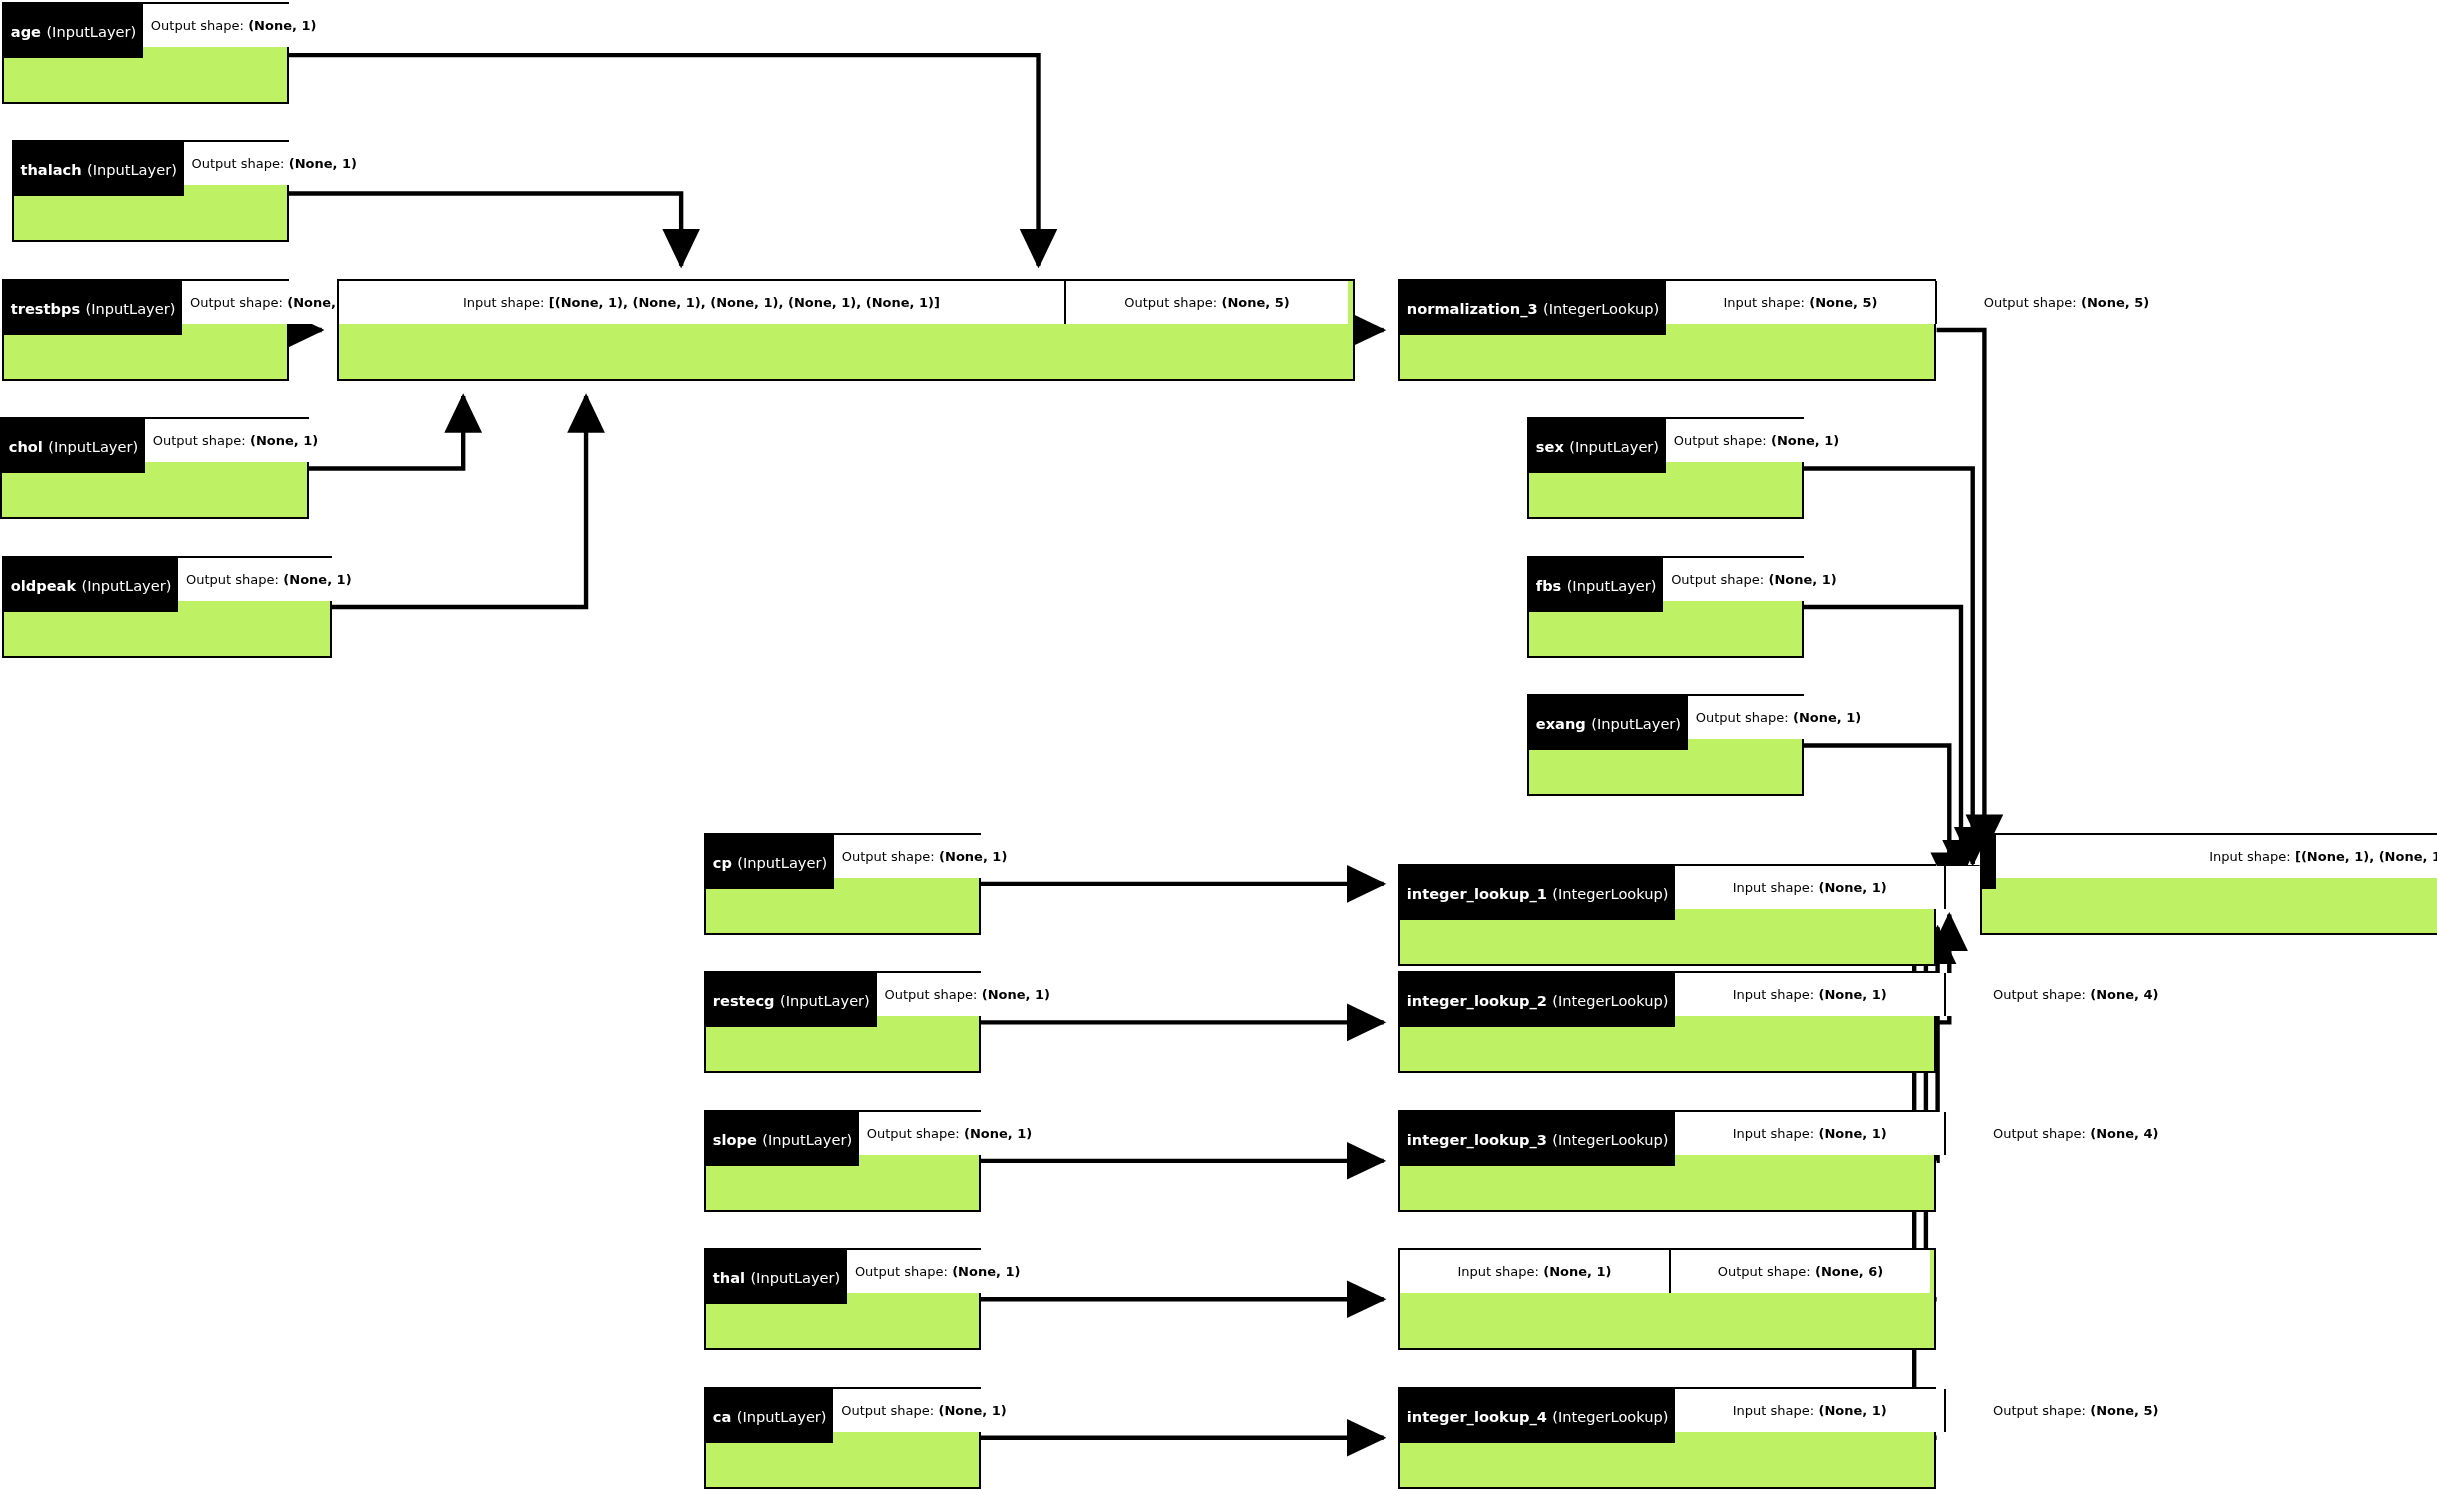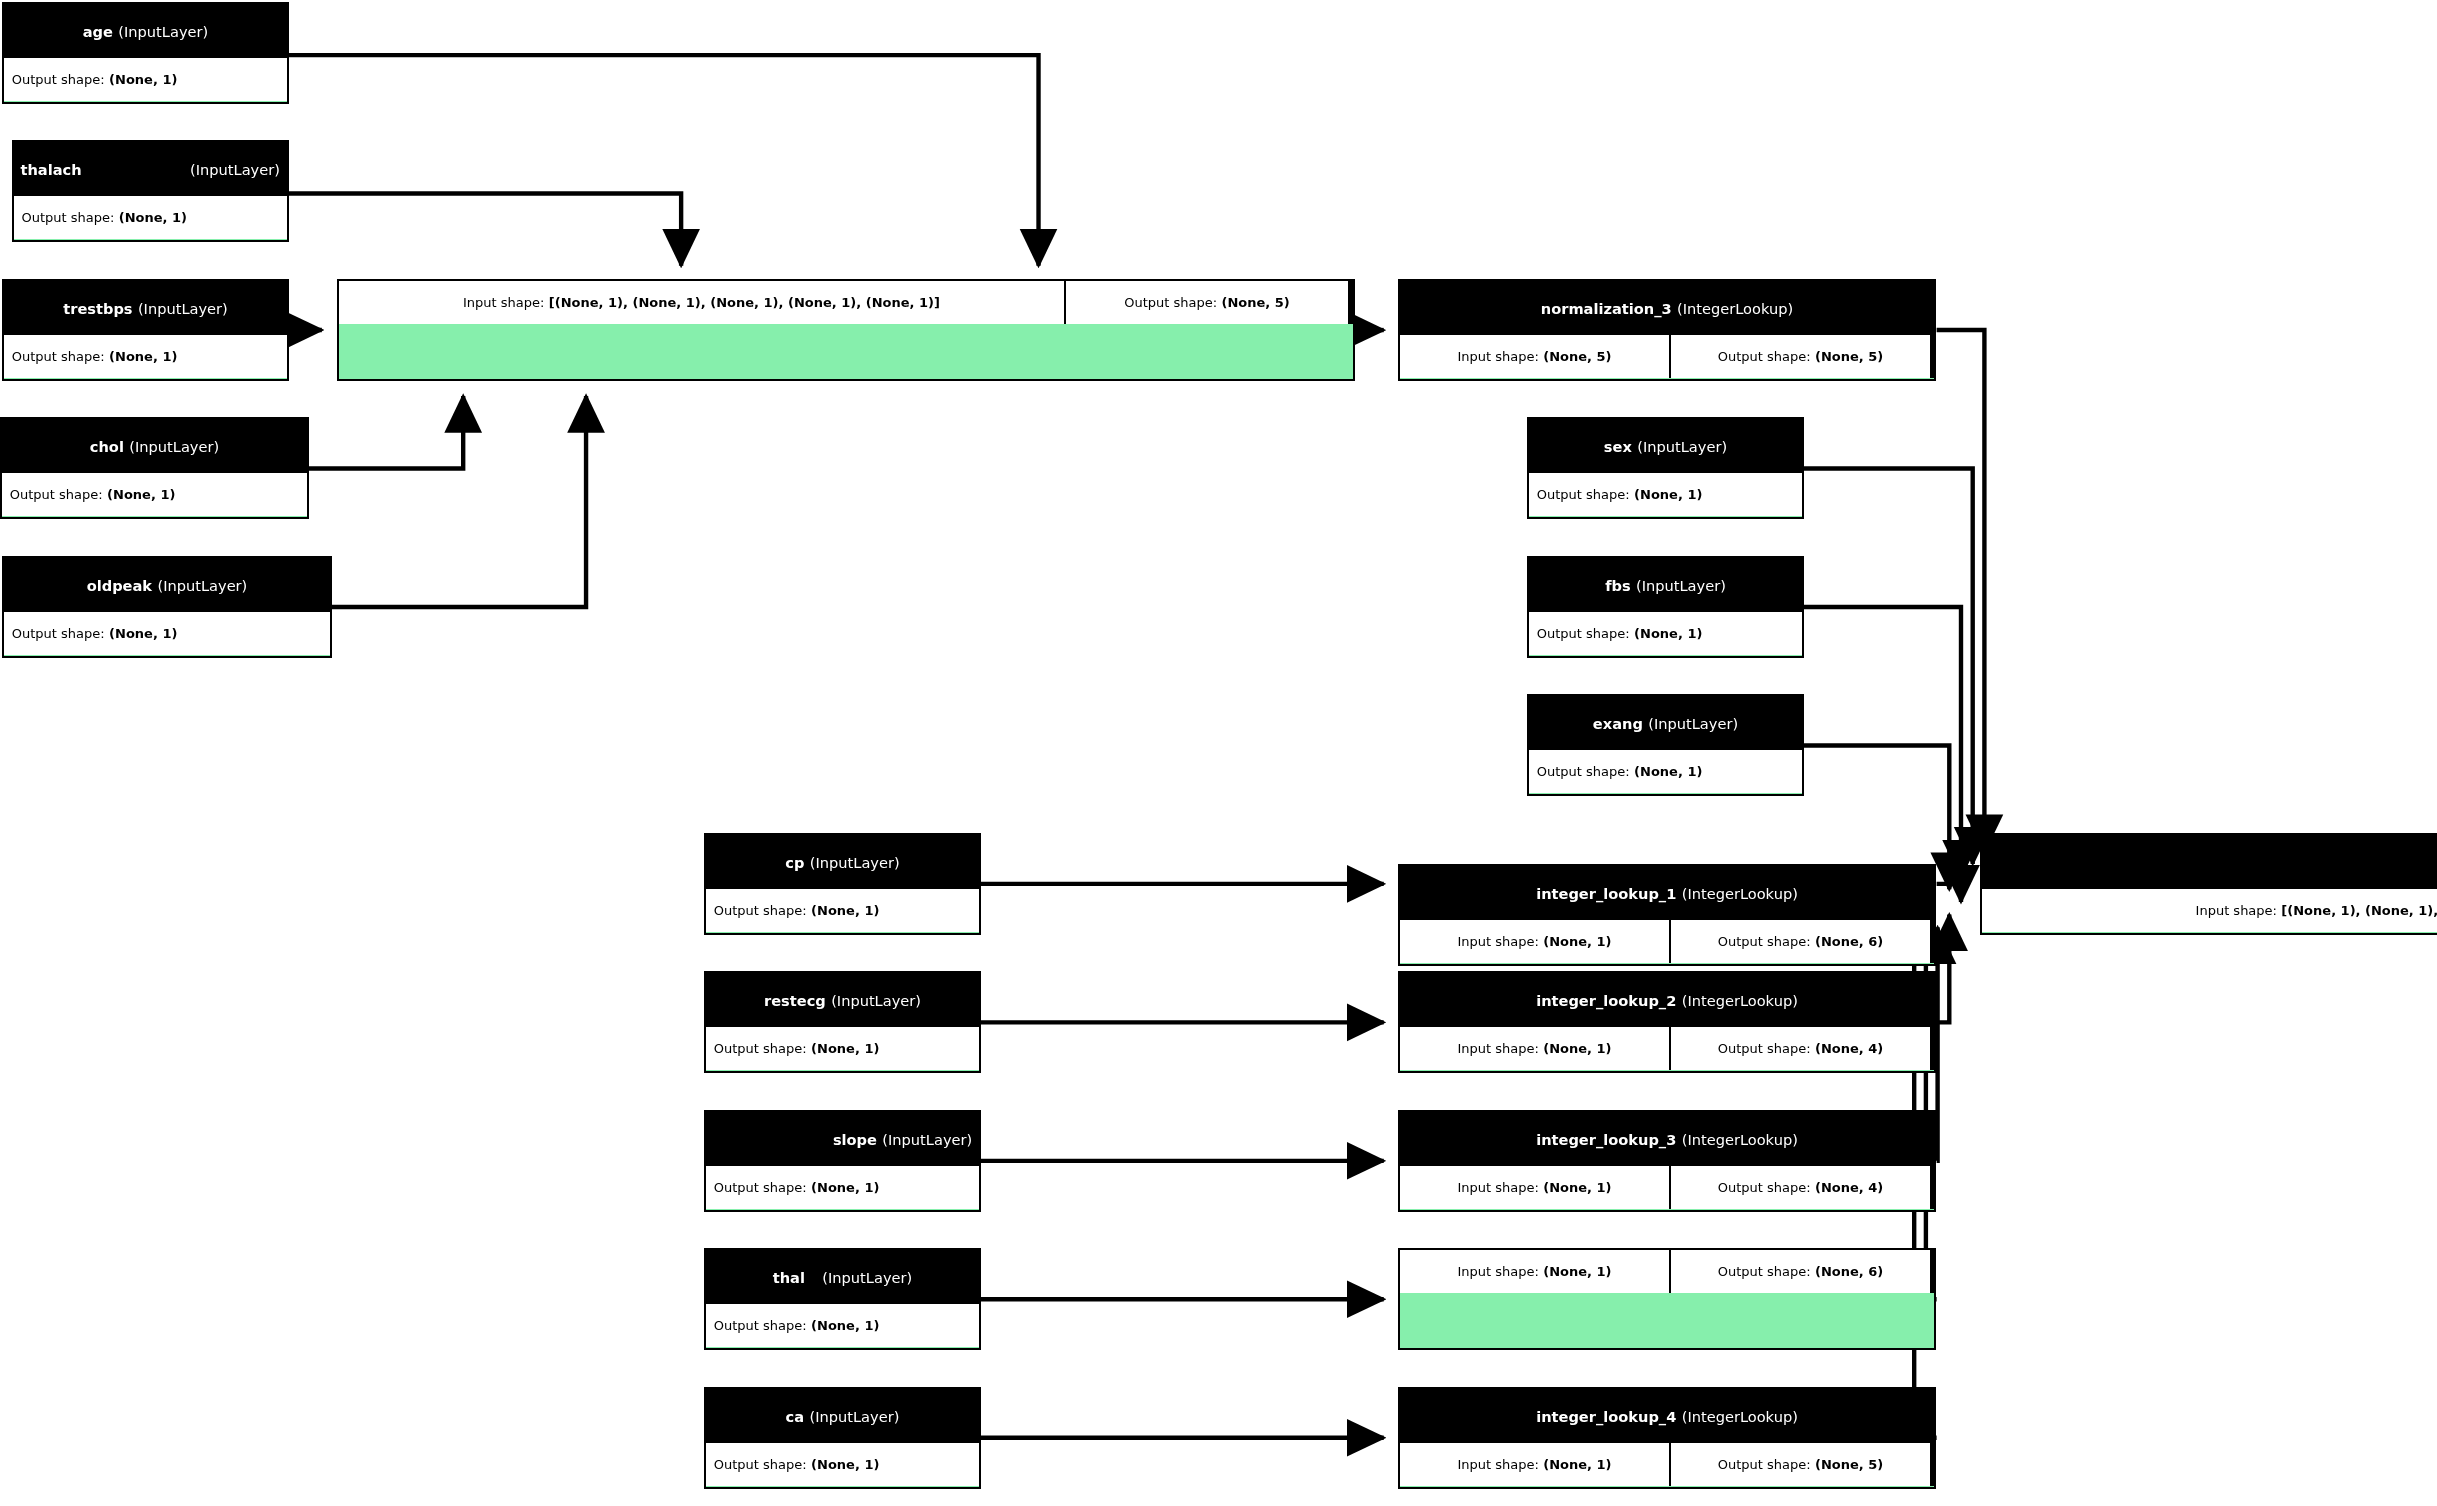--- a/index.html
+++ b/index.html
@@ -23,23 +23,23 @@
     left: 0;
     top: 0;
     width: 3471px;
     height: 1506px;
     pointer-events: none;
   }
   .node {
     position: absolute;
     box-sizing: border-box;
     border: 2.9px solid #000000;
-    background: #86efac;
+    background: #bef264;
     display: flex;
-    flex-direction: column;
+    flex-direction: row;
   }
   .node-title {
     flex: 0 0 auto;
     background: #000000;
     color: #ffffff;
     display: flex;
     align-items: center;
     justify-content: center;
     white-space: nowrap;
     font-size: 14.6px;
@@ -287,21 +287,21 @@
           <span class="cls">(InputLayer)</span>
         </div>
         <div class="node-shapes" style="height: 43px;">
           <div class="shape-cell">
             <span class="lbl">Output shape:</span>
             <span class="val">(None, 1)</span>
           </div>
         </div>
       </div>
       <div class="node single" style="left: 704px; top: 1248px; width: 277px; height: 102px;">
-        <div class="node-title" style="height: 54px; gap: 12px;">
+        <div class="node-title" style="height: 54px;">
           <span class="nm">thal</span>
           <span class="cls">(InputLayer)</span>
         </div>
         <div class="node-shapes" style="height: 43px;">
           <div class="shape-cell">
             <span class="lbl">Output shape:</span>
             <span class="val">(None, 1)</span>
           </div>
         </div>
       </div>

